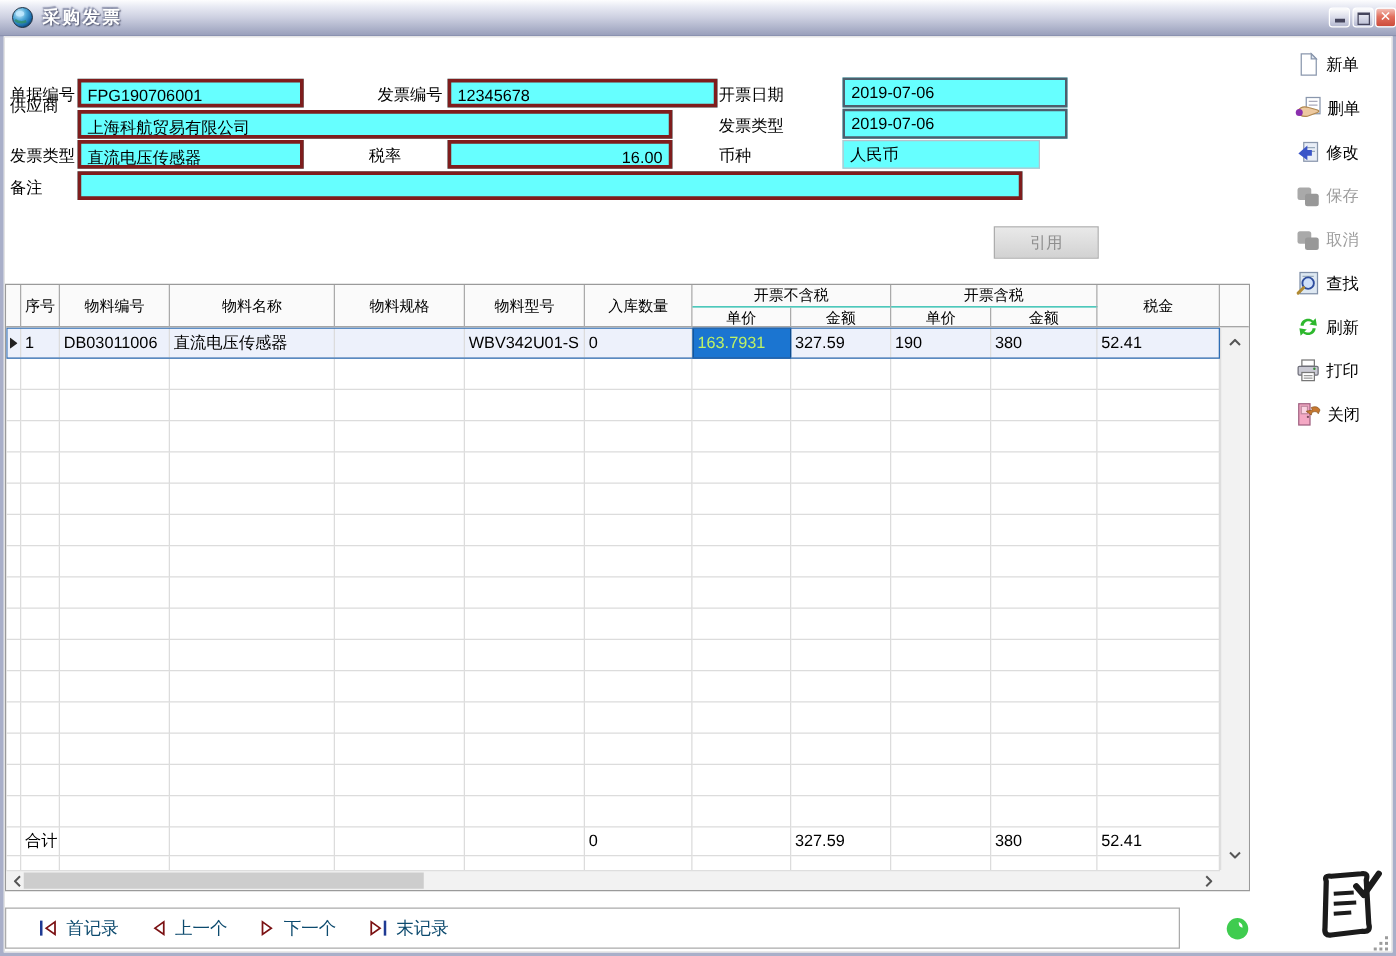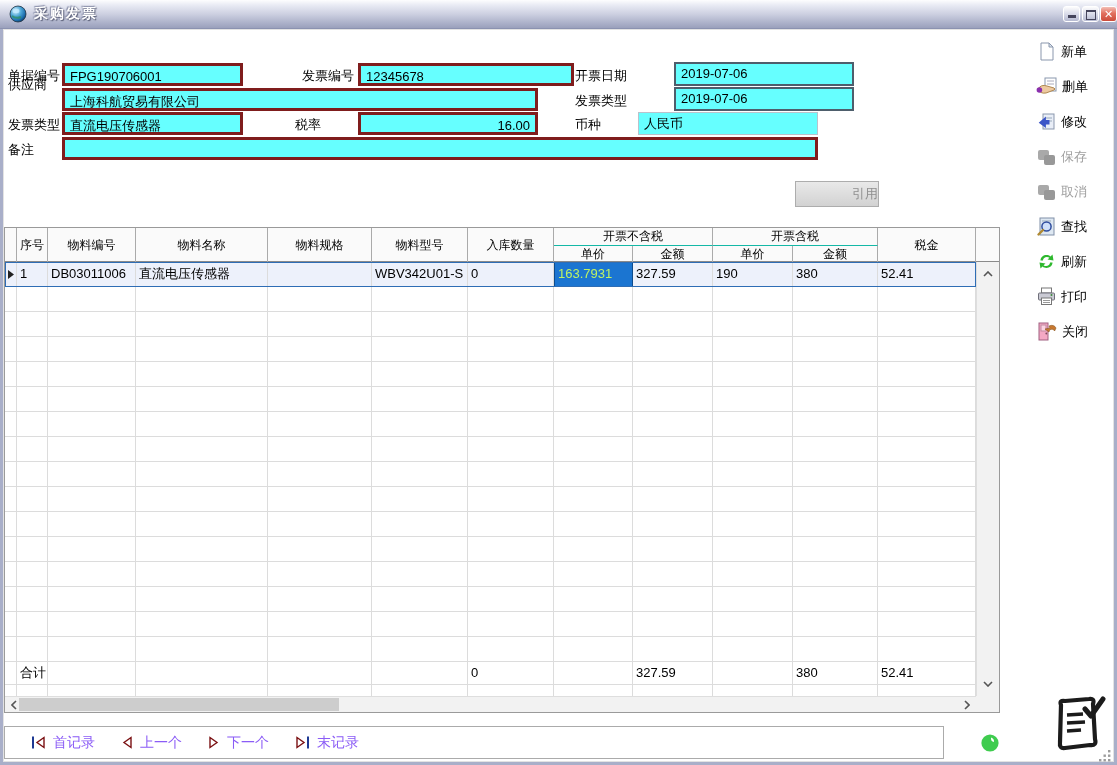--- a/index.html
+++ b/index.html
@@ -21,21 +21,21 @@
   
   .client{position:absolute;left:3px;top:29px;width:1111px;height:733px;background:#fff;border:1px solid #e3e3e3;box-sizing:border-box;}
   
   .lbl{position:absolute;font-size:13px;color:#000;white-space:nowrap;}
   .fld{position:absolute;background:#66ffff;border:3px solid #7f1d1d;box-sizing:border-box;font-size:13px;color:#000;
     padding:0 5px;line-height:21px;white-space:nowrap;overflow:hidden;}
   .fld.dark{border:2px solid #4e5e6c;line-height:19px;margin-left:36px;}
   .fld.thin{border:1px solid #b9c2cc;}
   .fld.num{text-align:right;}
   .quote-btn{position:absolute;left:795px;top:181px;width:84px;height:26px;background:linear-gradient(#e9e9e9,#d2d2d2);
-    border:1px solid #adadad;color:#8f8f8f;font-size:13px;text-align:right;line-height:24px;box-sizing:border-box;}
+    border:1px solid #adadad;color:#8f8f8f;font-size:13px;text-align:center;line-height:24px;box-sizing:border-box;}
   
   .grid{position:absolute;left:4px;top:227px;width:996px;height:486px;border:1px solid #9a9a9a;box-sizing:border-box;background:#fff;}
   .ghead{position:absolute;left:0;top:0;width:994px;height:34px;display:grid;background:#fafafa;
     grid-template-columns:12px 31px 88px 132px 104px 96px 86px 79px 80px 80px 85px 98px 23px;
     grid-template-rows:18px 16px;border-bottom:1px solid #8a8a8a;box-sizing:border-box;}
   .hc{border-right:1px solid #aaa;font-size:12px;color:#000;display:flex;align-items:center;justify-content:center;box-sizing:border-box;overflow:hidden;}
   .hc.span2{grid-row:1/3;}
   .hc.grp{border-bottom:1px solid #14b8a6;}
   .gbody{position:absolute;left:0;top:34px;width:971px;height:434px;overflow:hidden;}
   .grow{display:flex;height:25px;box-sizing:border-box;}
@@ -60,21 +60,21 @@
   
   .side{position:absolute;left:1036px;top:34px;width:78px;font-family:Liberation Serif, serif;}
   .sbtn{display:flex;align-items:center;gap:4px;height:35px;cursor:pointer;}
   .sbtn .txt{font-size:13px;color:#000;}
   .sbtn.disabled .txt{color:#9e9e9e;cursor:default;}
   .sbtn svg{flex:0 0 auto;}
   
   .recnav{position:absolute;left:4px;top:726px;width:940px;height:33px;background:#fff;border:1px solid #ababab;box-sizing:border-box;
     display:flex;align-items:center;gap:26px;padding-left:26px;}
   .navitem{display:flex;align-items:center;gap:7px;cursor:pointer;}
-  .navitem .txt{font-size:14px;color:#8b5cf6;}
+  .navitem .txt{font-size:14px;color:#0c4a6e;}
   
   .green-dot{position:absolute;left:980px;top:733px;width:20px;height:20px;}
   .bigdoc{position:absolute;left:1046px;top:696px;width:60px;height:56px;}
   .grip{position:absolute;left:1098px;top:748px;width:14px;height:13px;}
 </style>
 </head>
 <body>
 
 <div class="window">
 
@@ -118,21 +118,21 @@
   <span class="lbl" style="left:8px;top:76px">供应商</span>
   <div class="fld" style="left:62px;top:88px;width:476px;height:23px">上海科航贸易有限公司</div>
   <span class="lbl" style="left:575px;top:92px">发票类型</span>
   <div class="fld dark" style="left:638px;top:87px;width:180px;height:24px">2019-07-06</div>
 
   <span class="lbl" style="left:8px;top:116px">发票类型</span>
   <div class="fld" style="left:62px;top:112px;width:181px;height:23px">直流电压传感器</div>
   <span class="lbl" style="left:295px;top:116px">税率</span>
   <div class="fld num" style="left:358px;top:112px;width:180px;height:23px">16.00</div>
   <span class="lbl" style="left:575px;top:116px">币种</span>
-  <div class="fld thin" style="left:638px;top:112px;width:180px;height:23px">人民币</div>
+  <div class="fld thin" style="left:674px;top:112px;width:158px;height:23px">人民币</div>
 
   <span class="lbl" style="left:8px;top:141px">备注</span>
   <div class="fld" style="left:62px;top:137px;width:756px;height:23px"></div>
 
   <div class="quote-btn">引用</div>
 
   <div class="grid">
     <div class="ghead">
       <div class="hc span2" style="grid-column:1"></div>
       <div class="hc span2" style="grid-column:2">序号</div>

